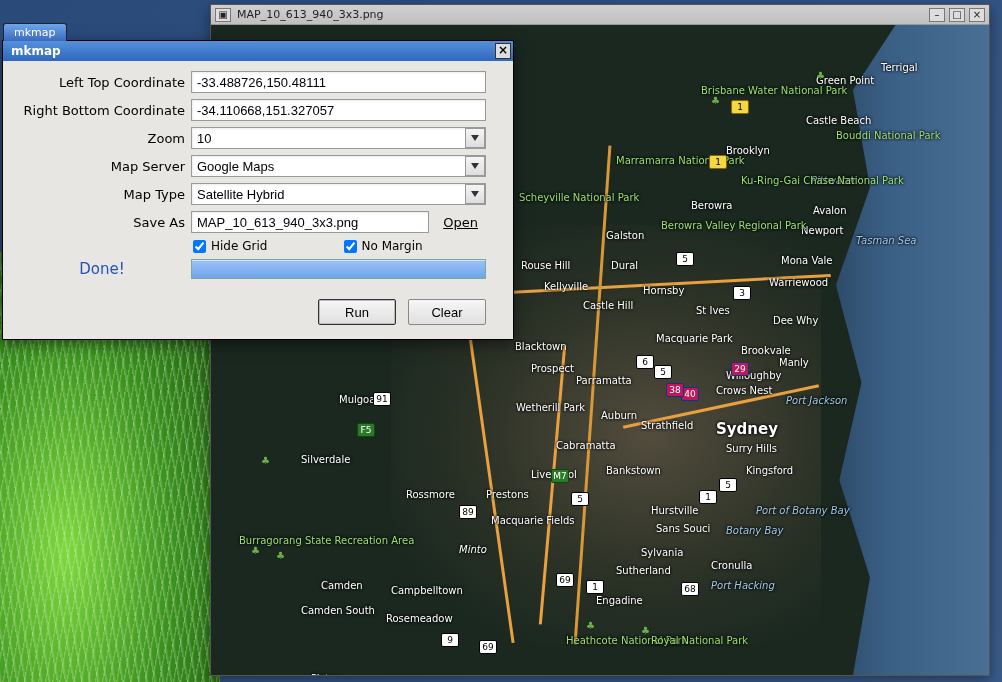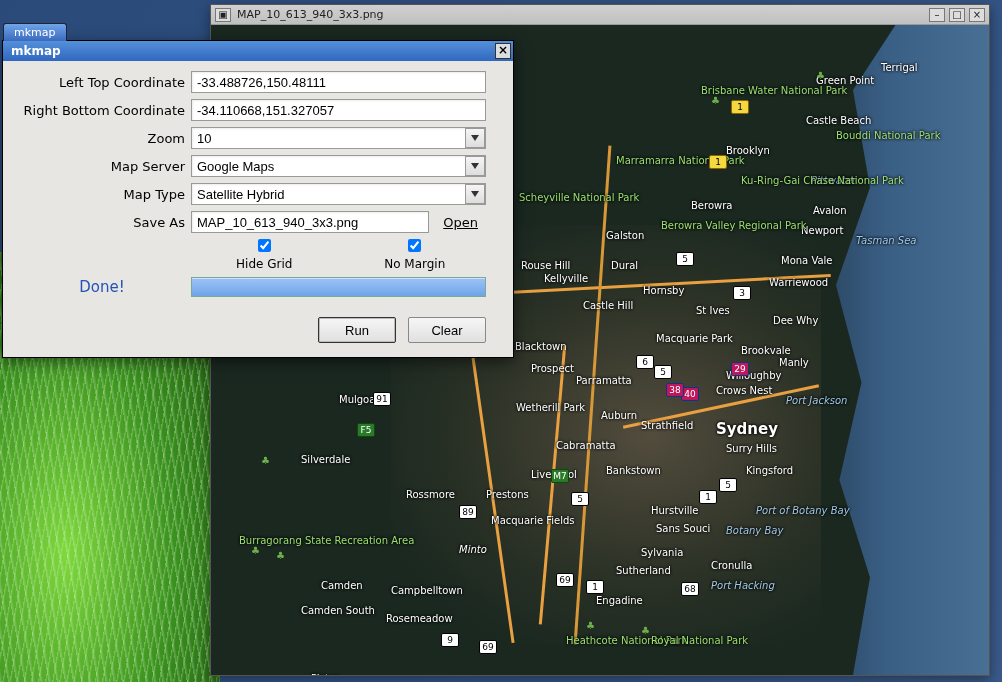--- a/index.html
+++ b/index.html
@@ -107,21 +107,21 @@
 .combo { position:relative; flex:1; }
 .combo .form-input { width:100%; padding-right:22px; }
 .combo-btn {
   position:absolute; right:1px; top:1px; width:20px; height:20px;
   background:linear-gradient(#f5f5f5,#ddd); border:1px solid #999;
   display:flex; align-items:center; justify-content:center; cursor:pointer;
 }
 .combo-btn svg { width:8px; height:6px; }
 .open-link { padding:0 8px; text-decoration:underline; cursor:pointer; color:#000; font-size:13px;}
 .check-row { display:flex; align-items:center; gap:8px; margin-left:180px; margin-bottom:6px;}
-.check-item { display:flex; align-items:center; gap:5px; width:150px;flex-direction:column;}
+.check-item { display:flex; align-items:center; gap:5px; width:150px;}
 .check-item input { width:13px; height:13px; }
 .status-row { display:flex; align-items:center; margin-top:6px;}
 .status-text { width:178px; text-align:center; color:#2353b8; font-size:15px; }
 .progress {
   flex:1; height:20px; border:1px solid #7a9;
   background: linear-gradient(#9dc3f7,#6fa4e8); box-shadow: inset 0 1px 0 rgba(255,255,255,0.5);
 }
 .action-row { display:flex; justify-content:flex-end; gap:12px; margin-top:20px;}
 .btn {
   min-width:78px; height:26px; background:linear-gradient(#f6f6f6,#e0e0e0);
@@ -173,21 +173,21 @@
 Hacking</div>
       <div class="map-label" style="left: 515px; top: 120px;">Brooklyn</div>
       <div class="map-label" style="left: 480px; top: 175px;">Berowra</div>
       <div class="map-label" style="left: 432px; top: 260px;">Hornsby</div>
       <div class="map-label" style="left: 485px; top: 280px;">St Ives</div>
       <div class="map-label" style="left: 515px; top: 345px;">Willoughby</div>
       <div class="map-label" style="left: 505px; top: 360px;">Crows Nest</div>
       <div class="map-label" style="left: 515px; top: 418px;">Surry Hills</div>
       <div class="map-label" style="left: 535px; top: 440px;">Kingsford</div>
       <div class="map-label" style="left: 372px; top: 275px;">Castle Hill</div>
-      <div class="map-label" style="left: 333px; top: 248px;">Kellyville</div>
+      <div class="map-label" style="left: 333px; top: 256px;">Kellyville</div>
       <div class="map-label" style="left: 400px; top: 235px;">Dural</div>
       <div class="map-label" style="left: 395px; top: 205px;">Galston</div>
       <div class="map-label" style="left: 445px; top: 308px;">Macquarie
 Park</div>
       <div class="map-label" style="left: 365px; top: 350px;">Parramatta</div>
       <div class="map-label" style="left: 305px; top: 377px;">Wetherill
 Park</div>
       <div class="map-label" style="left: 390px; top: 385px;">Auburn</div>
       <div class="map-label" style="left: 430px; top: 395px;">Strathfield</div>
       <div class="map-label" style="left: 345px; top: 415px;">Cabramatta</div>

